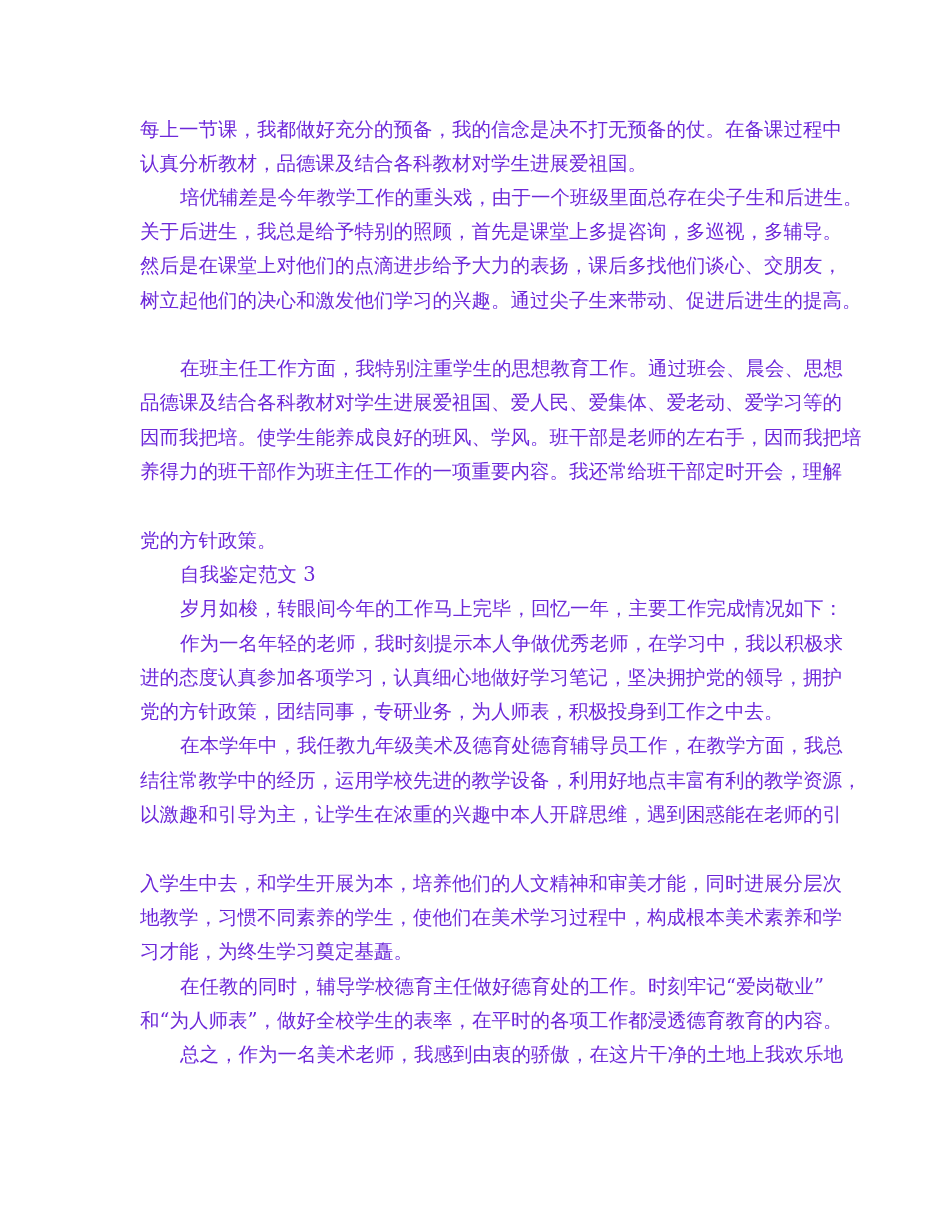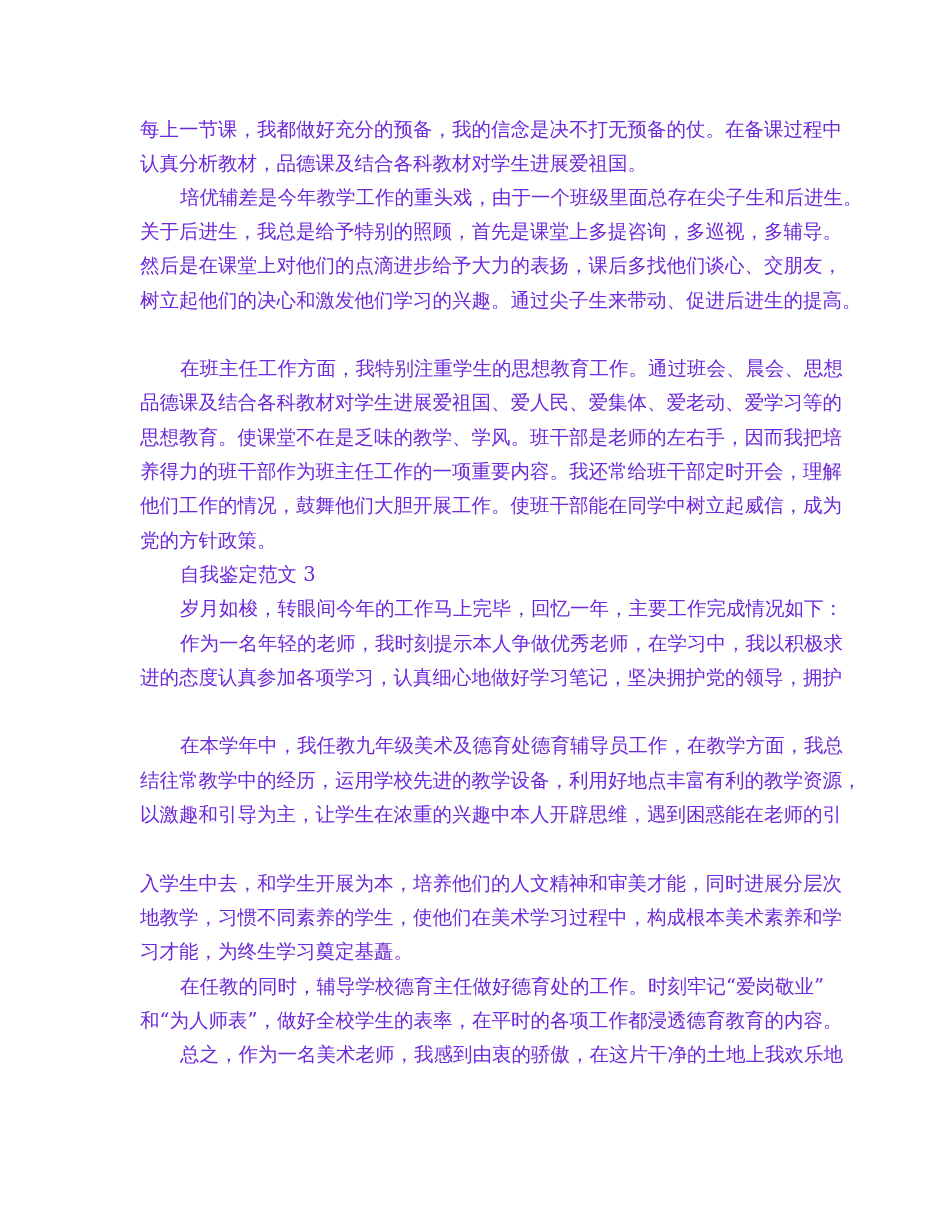--- a/index.html
+++ b/index.html
@@ -24,28 +24,28 @@
 
 <div class="page">
   <div class="line justify" style="top:113px">每上一节课，我都做好充分的预备，我的信念是决不打无预备的仗。在备课过程中</div>
   <div class="line" style="top:147px">认真分析教材，品德课及结合各科教材对学生进展爱祖国。</div>
   <div class="line indent justify" style="top:181px">培优辅差是今年教学工作的重头戏，由于一个班级里面总存在尖子生和后进生。</div>
   <div class="line" style="top:215px">关于后进生，我总是给予特别的照顾，首先是课堂上多提咨询，多巡视，多辅导。</div>
   <div class="line" style="top:249px">然后是在课堂上对他们的点滴进步给予大力的表扬，课后多找他们谈心、交朋友，</div>
   <div class="line justify" style="top:284px">树立起他们的决心和激发他们学习的兴趣。通过尖子生来带动、促进后进生的提高。</div>
   <div class="line indent justify" style="top:352px">在班主任工作方面，我特别注重学生的思想教育工作。通过班会、晨会、思想</div>
   <div class="line justify" style="top:386px">品德课及结合各科教材对学生进展爱祖国、爱人民、爱集体、爱老动、爱学习等的</div>
-  <div class="line justify" style="top:421px">思想教育。使课堂不在是乏味的教学、学风。班干部是老师的左右手，因而我把培</div>
+  <div class="line justify" style="top:421px">因而我把培。使学生能养成良好的班风、学风。班干部是老师的左右手，因而我把培</div>
   <div class="line justify" style="top:455px">养得力的班干部作为班主任工作的一项重要内容。我还常给班干部定时开会，理解</div>
-  <div class="line justify" style="top:489px">他们工作的情况，鼓舞他们大胆开展工作。使班干部能在同学中树立起威信，成为</div>
   <div class="line" style="top:524px">党的方针政策。</div>
   <div class="line indent" style="top:558px">自我鉴定范文 3</div>
   <div class="line indent" style="top:592px">岁月如梭，转眼间今年的工作马上完毕，回忆一年，主要工作完成情况如下：</div>
   <div class="line indent justify" style="top:627px">作为一名年轻的老师，我时刻提示本人争做优秀老师，在学习中，我以积极求</div>
   <div class="line justify" style="top:661px">进的态度认真参加各项学习，认真细心地做好学习笔记，坚决拥护党的领导，拥护</div>
+  <div class="line" style="top:695px">党的方针政策，团结同事，专研业务，为人师表，积极投身到工作之中去。</div>
   <div class="line indent justify" style="top:729px">在本学年中，我任教九年级美术及德育处德育辅导员工作，在教学方面，我总</div>
   <div class="line justify" style="top:764px">结往常教学中的经历，运用学校先进的教学设备，利用好地点丰富有利的教学资源，</div>
   <div class="line justify" style="top:798px">以激趣和引导为主，让学生在浓重的兴趣中本人开辟思维，遇到困惑能在老师的引</div>
   <div class="line justify" style="top:867px">入学生中去，和学生开展为本，培养他们的人文精神和审美才能，同时进展分层次</div>
   <div class="line justify" style="top:901px">地教学，习惯不同素养的学生，使他们在美术学习过程中，构成根本美术素养和学</div>
   <div class="line" style="top:935px">习才能，为终生学习奠定基矗。</div>
   <div class="line indent justify" style="top:970px">在任教的同时，辅导学校德育主任做好德育处的工作。时刻牢记“爱岗敬业”</div>
   <div class="line justify" style="top:1004px">和“为人师表”，做好全校学生的表率，在平时的各项工作都浸透德育教育的内容。</div>
   <div class="line indent justify" style="top:1038px">总之，作为一名美术老师，我感到由衷的骄傲，在这片干净的土地上我欢乐地</div>
 </div>

